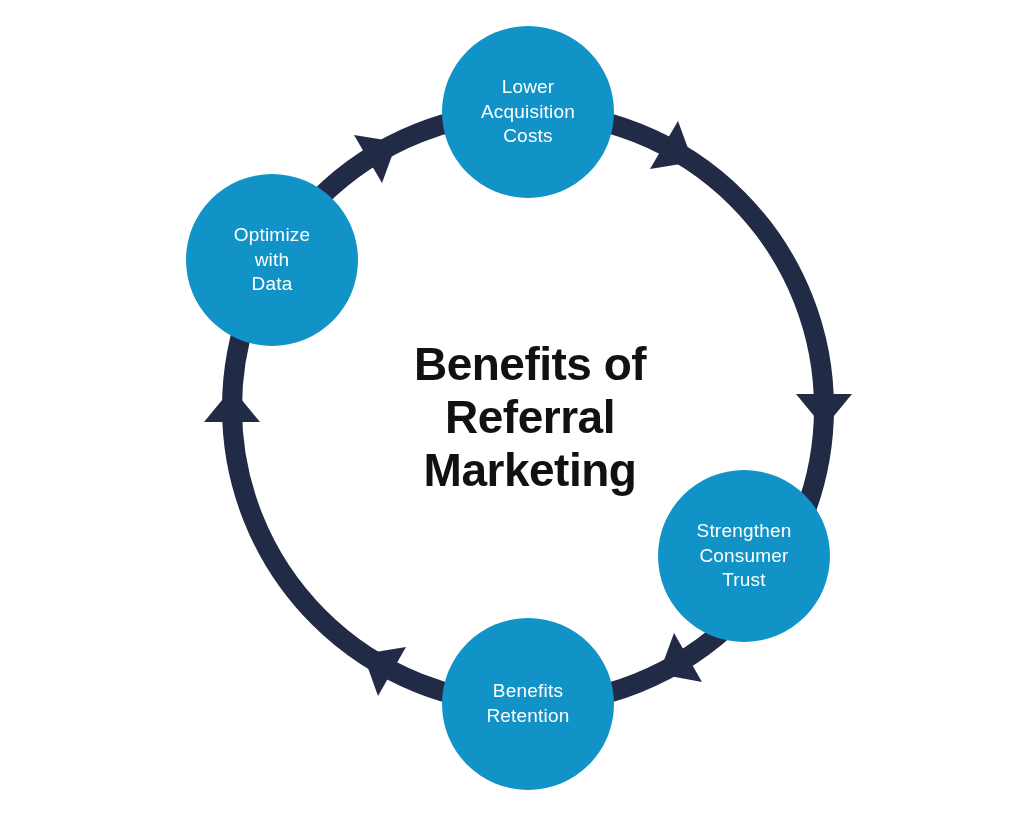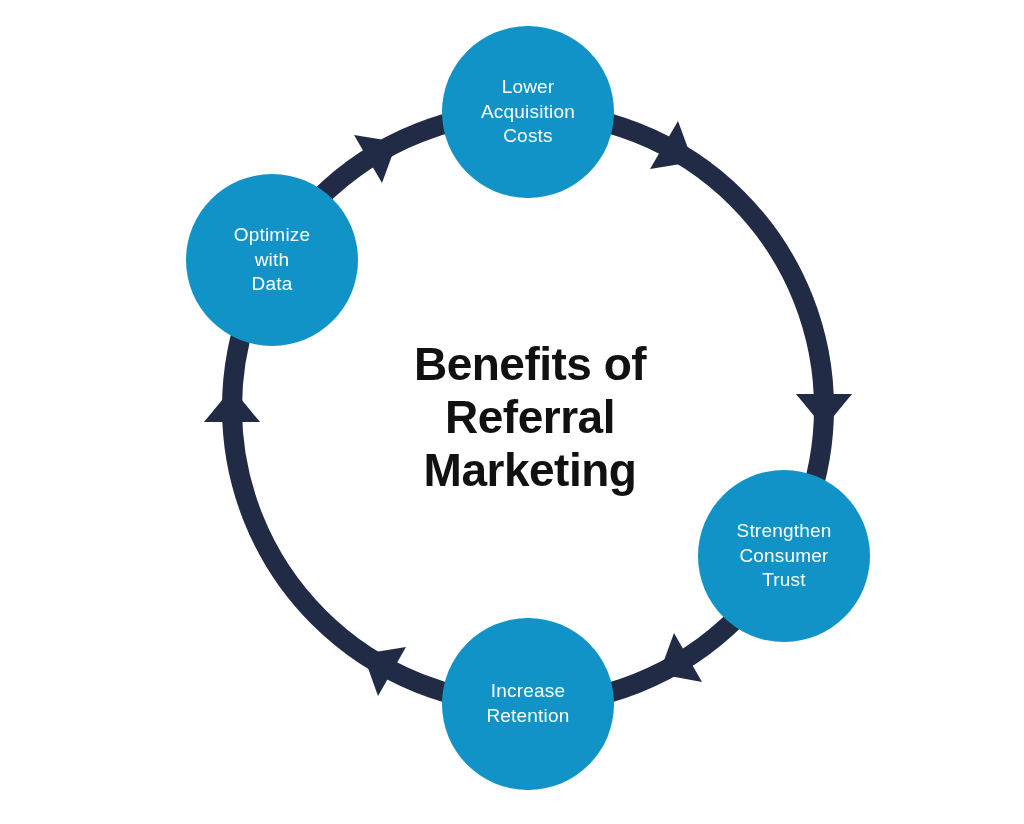--- a/index.html
+++ b/index.html
@@ -47,21 +47,21 @@
   .node-label{
     color:var(--node-text);
     font-size:19px;
     line-height:1.3;
     font-weight:400;
     white-space:pre-line;
     letter-spacing:0.2px;
   }
   .node-1{left:528px;top:112px;}
   .node-2{left:784px;top:260px;}
-  .node-3{left:784px;top:556px;}
+  .node-3{left:744px;top:556px;}
   .node-4{left:528px;top:704px;}
   .node-5{left:272px;top:556px;}
   .node-6{left:272px;top:260px;}
   .title{
     position:absolute;
     left:530px;
     top:417px;
     transform:translate(-50%,-50%);
     text-align:center;
     color:var(--title-text);
@@ -91,21 +91,21 @@
     <span class="node-label">Lower
 Acquisition
 Costs</span>
   </div>
   <div class="node node-3">
     <span class="node-label">Strengthen
 Consumer
 Trust</span>
   </div>
   <div class="node node-4">
-    <span class="node-label">Increase
+    <span class="node-label">Benefits
 Retention</span>
   </div>
   <div class="node node-6">
     <span class="node-label">Optimize
 with
 Data</span>
   </div>
 
   <div class="title">Benefits of
 Referral

